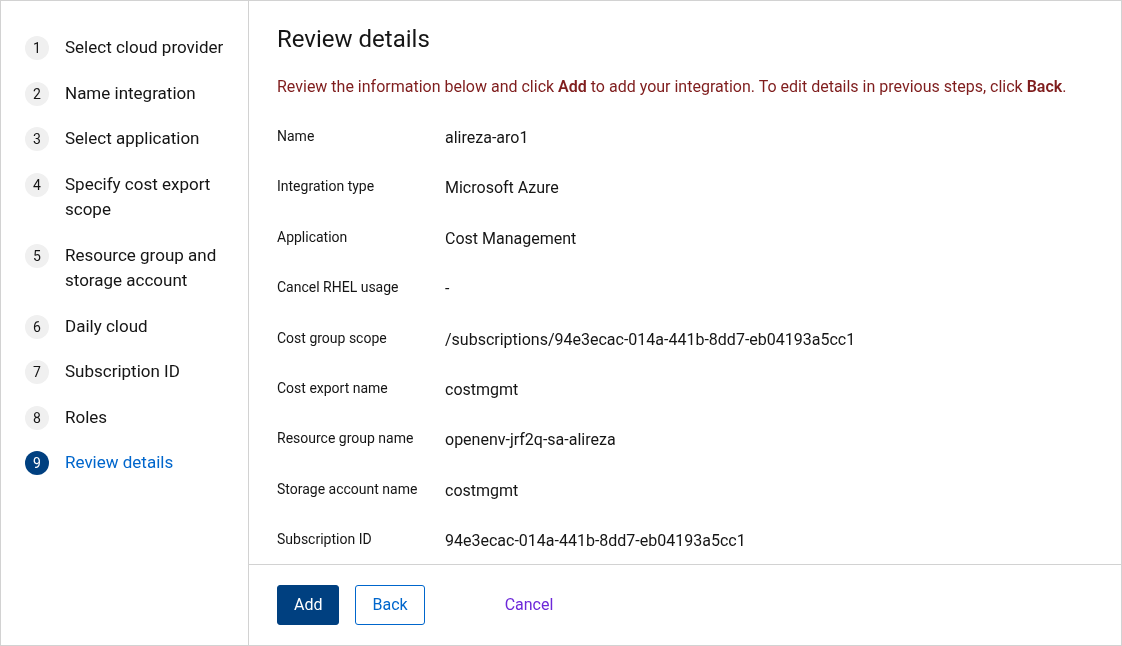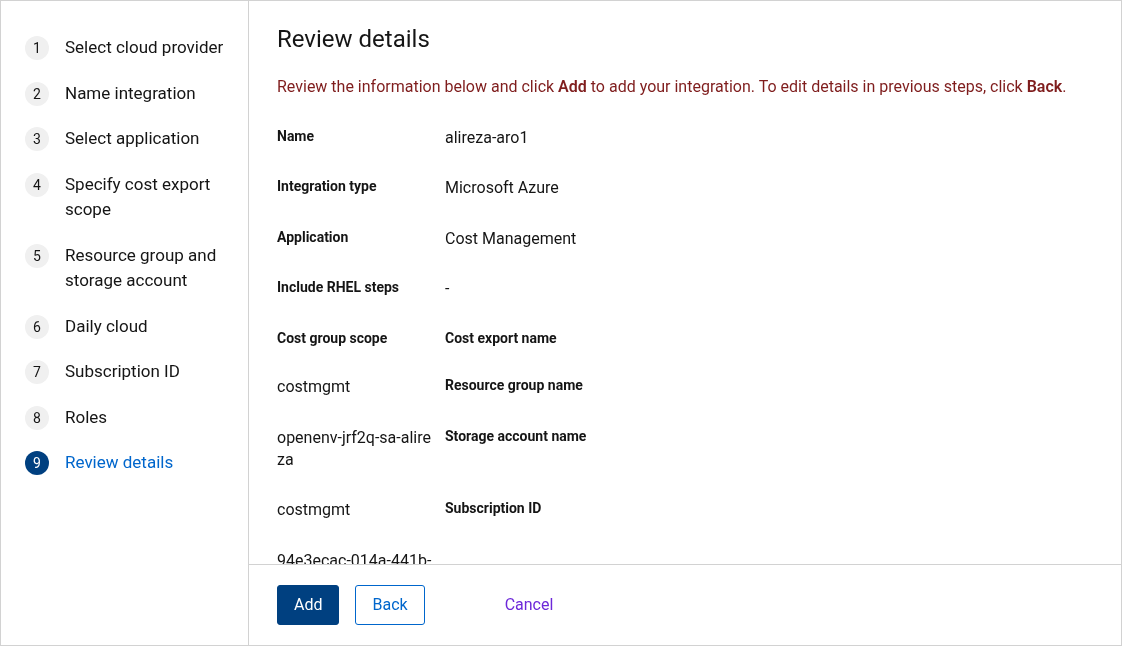--- a/index.html
+++ b/index.html
@@ -86,21 +86,21 @@
       font-weight: 600;
     }
     .details-list {
       display: grid;
       grid-template-columns: 160px 1fr;
       row-gap: 28px;
       column-gap: 8px;
       align-items: start;
     }
     .detail-label {
-      font-weight: 700;
+      font-weight: 400;
       font-size: 14px;
       color: #151515;
       line-height: 1.4;
     }
     .detail-value {
       font-size: 16px;
       color: #151515;
       word-break: break-all;
       line-height: 1.4;
     }
@@ -189,24 +189,25 @@
       <div class="details-list">
         <div class="detail-label">Name</div>
         <div class="detail-value">alireza-aro1</div>
 
         <div class="detail-label">Integration type</div>
         <div class="detail-value">Microsoft Azure</div>
 
         <div class="detail-label">Application</div>
         <div class="detail-value">Cost Management</div>
 
-        <div class="detail-label">Include RHEL steps</div>
+        <div class="detail-label">Cancel RHEL usage</div>
         <div class="detail-value">-</div>
 
         <div class="detail-label">Cost group scope</div>
+        <div class="detail-value">/subscriptions/94e3ecac-014a-441b-8dd7-eb04193a5cc1</div>
 
         <div class="detail-label">Cost export name</div>
         <div class="detail-value">costmgmt</div>
 
         <div class="detail-label">Resource group name</div>
         <div class="detail-value">openenv-jrf2q-sa-alireza</div>
 
         <div class="detail-label">Storage account name</div>
         <div class="detail-value">costmgmt</div>
 

